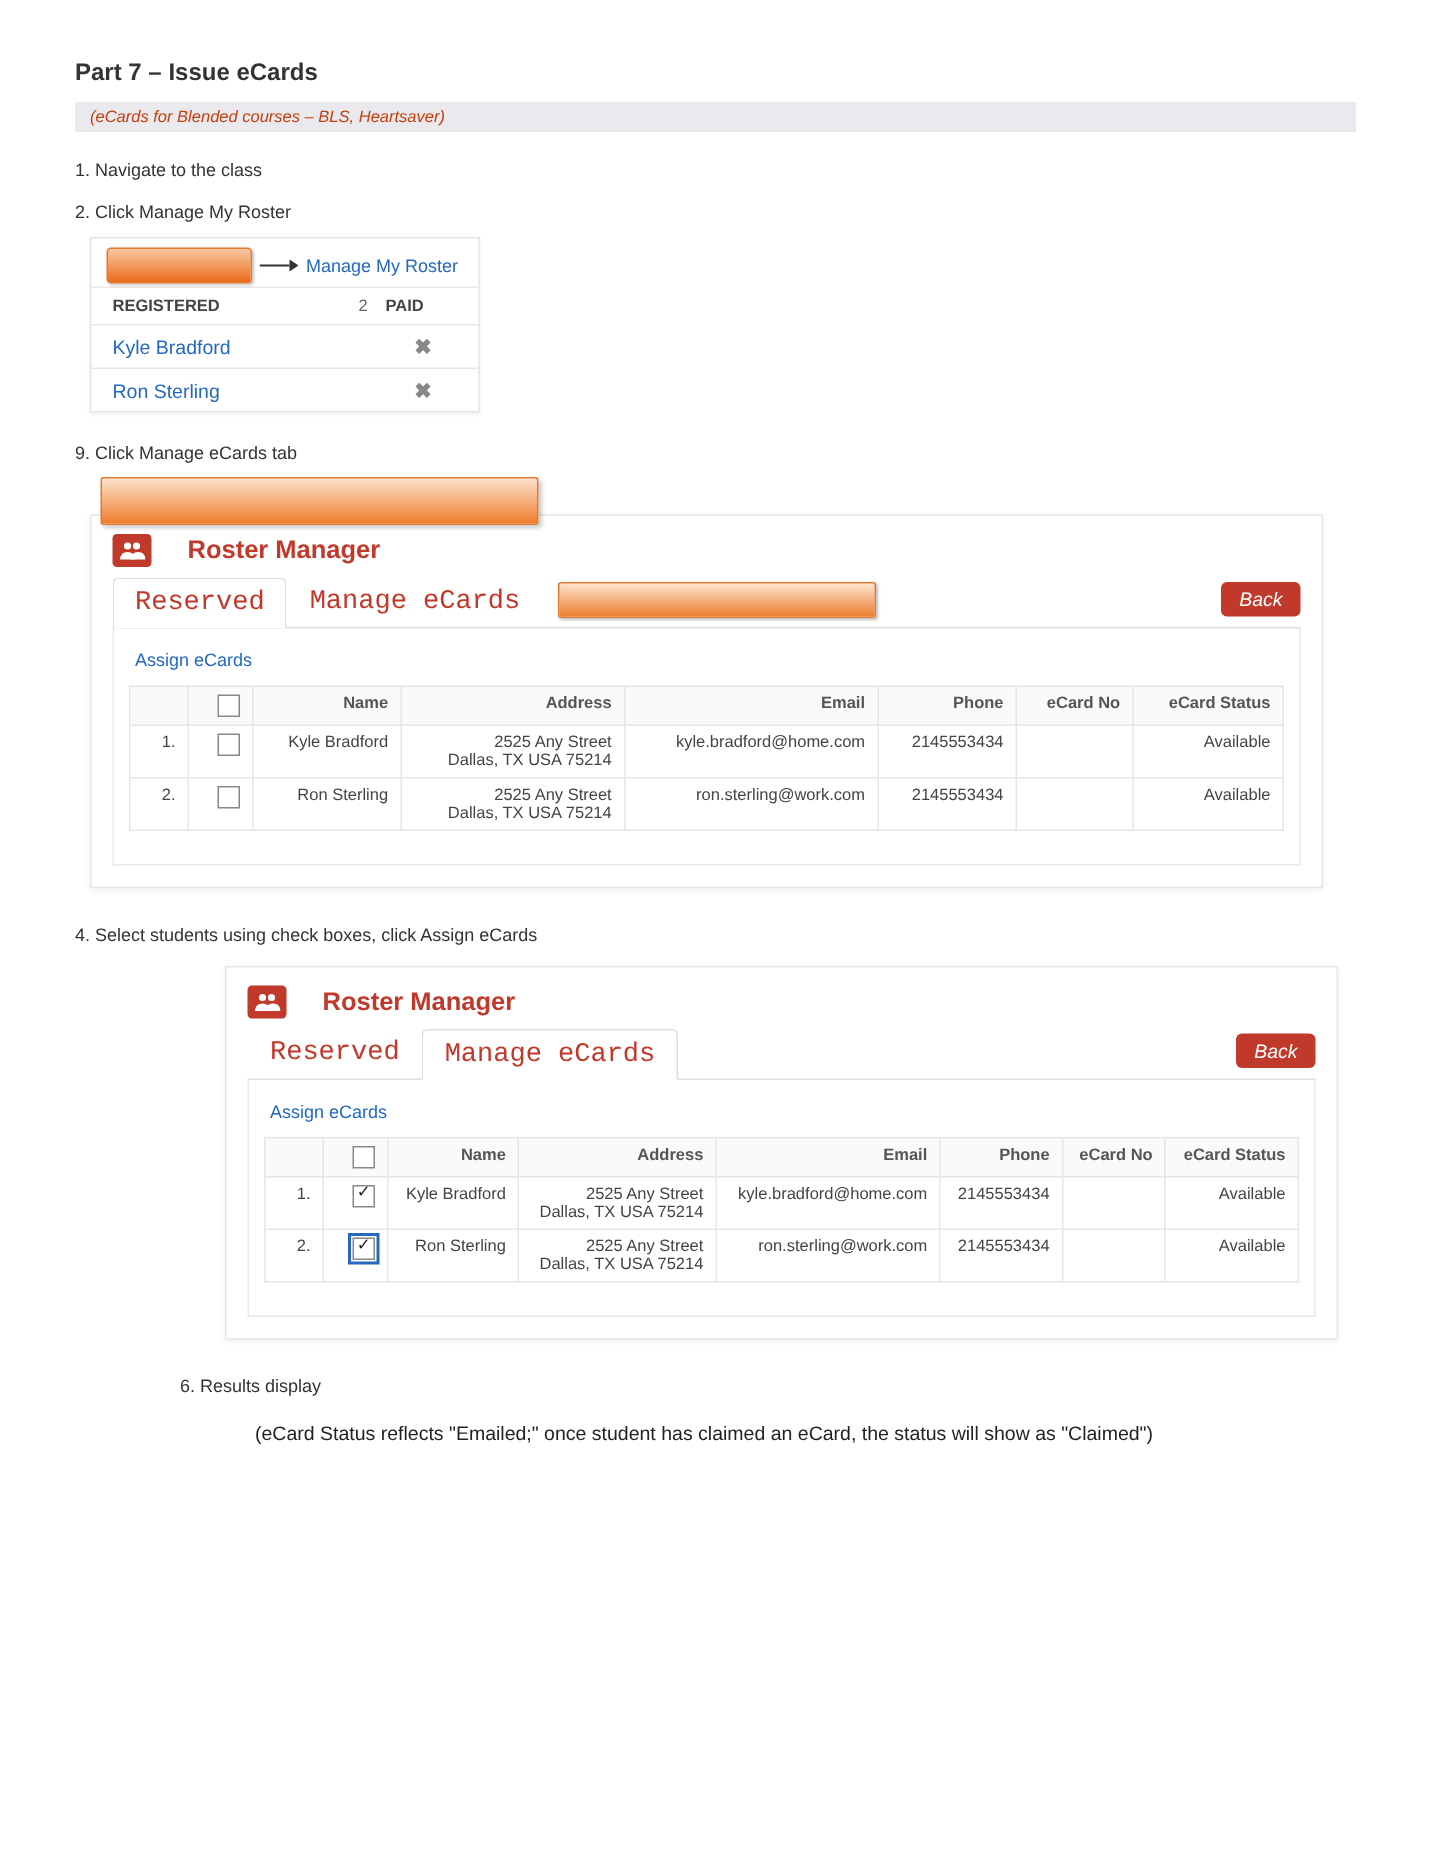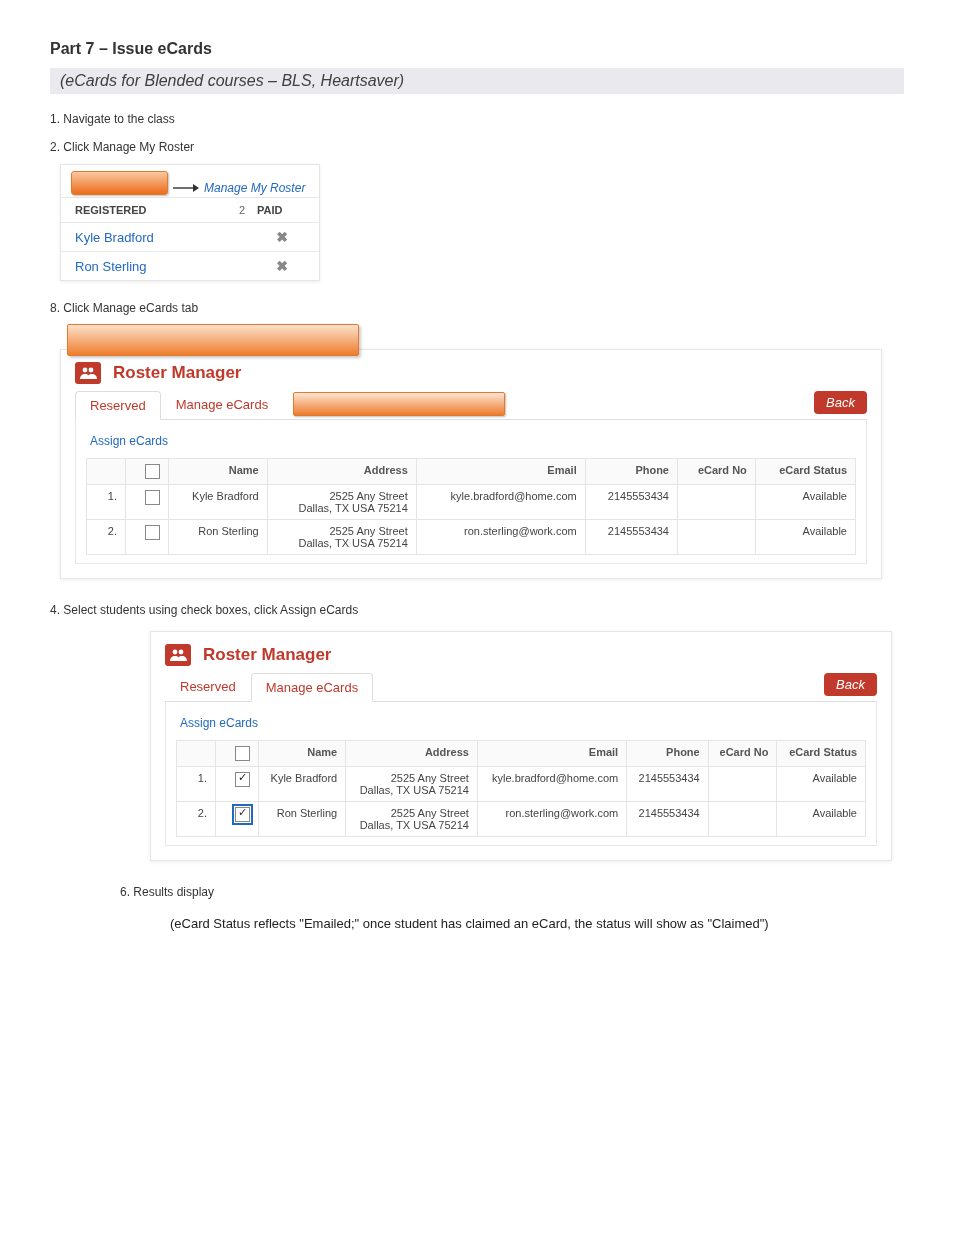--- a/index.html
+++ b/index.html
@@ -17,45 +17,44 @@
 
   
   .doc-title {
     font-size: 16px;
     font-weight: bold;
     margin: 0 0 10px 0;
   }
   .section-band {
     background: #e9e9ee;
     padding: 4px 10px;
-    font-size: 16px;
+    font-size: 11px;
     font-style: italic;
-    color: #404040;
+    color: #c2410c;
     margin-bottom: 18px;
   }
 
   .step-line {
     margin: 14px 0 6px 0;
     font-size: 12px;
     color: #333;
   }
 
   
   .fig1 {
     width: 258px;
     border: 1px solid #e5e5e5;
     box-shadow: 0 1px 3px rgba(0,0,0,.08);
     background: #fff;
     margin: 10px 0 20px 10px;
   }
   .fig1-top {
     display: flex;
-    align-items: flex-end;
+    align-items: center;
     padding: 6px 10px 2px 10px;
-    font-style: italic;
   }
   .grad-btn {
     background: linear-gradient(#f9c8a2, #ec6b19);
     border: 1px solid #e07a2e;
     border-radius: 3px;
     box-shadow: 1px 1px 2px rgba(0,0,0,.25);
   }
   .grad-btn.sml { width: 95px; height: 22px; }
   .arrow-svg { margin: 0 5px; }
   .link-txt { color: #2369c0; font-size: 12px; cursor: pointer; }
@@ -88,21 +87,21 @@
     width: 290px; height: 30px;
     background: linear-gradient(#fce0cb, #ee7d2c);
     border: 1px solid #e07a2e;
     box-shadow: 2px 2px 3px rgba(0,0,0,.2);
     border-radius: 2px;
   }
   .rf-inner { padding: 12px 14px 14px 14px; }
   .rf-header {
     display: flex;
     align-items: center;
-    gap: 12px;
+    gap: 24px;
     margin-bottom: 4px;
   }
   .rf-people-icon {
     width: 26px; height: 22px;
     background: #c0392b;
     border-radius: 3px;
     display: flex;
     align-items: center;
     justify-content: center;
     color: #fff;
@@ -115,23 +114,24 @@
   .rf-tabs-row {
     display: flex;
     align-items: center;
     margin-top: 6px;
     border-bottom: 1px solid #ddd;
     position: relative;
   }
   .rf-tab {
     padding: 6px 14px 6px 14px;
     color: #c0392b;
-    font-size: 13px;
+    font-size: 18px;
     border: 1px solid transparent;
     cursor: pointer;
+    font-family: Liberation Mono, monospace;
   }
   .rf-tab.inactive {
     border: 1px solid #ddd;
     border-bottom: 1px solid #fff;
     border-radius: 4px 4px 0 0;
     background: #fff;
     position: relative;
     top: 1px;
   }
   .rf-tab.inactive2 { color: #c0392b; }
@@ -153,21 +153,21 @@
     padding: 4px 12px;
     font-size: 13px;
     cursor: pointer;
     position: relative;
     top: -2px;
     font-style: italic;
   }
   .rf-body {
     border: 1px solid #e8e8e8;
     border-top: none;
-    padding: 12px 10px 8px 10px;
+    padding: 12px 10px 22px 10px;
     font-size: 11px;
   }
   .assign-link {
     color: #2369c0;
     font-size: 12px;
     margin: 2px 0 10px 4px;
     cursor: pointer;
   }
 
   table.roster {
@@ -245,21 +245,21 @@
       <span></span>
       <span class="x-icon">✖</span>
     </div>
     <div class="fig1-row">
       <span class="name">Ron Sterling</span>
       <span></span>
       <span class="x-icon">✖</span>
     </div>
   </div>
 
-  <div class="step-line">8. Click Manage eCards tab</div>
+  <div class="step-line">9. Click Manage eCards tab</div>
 
   <div class="roster-fig wide" style="margin-top:34px;">
     <div class="rf-topgrad"></div>
     <div class="rf-inner">
       <div class="rf-header">
         <div class="rf-people-icon">
           <svg width="18" height="14" viewBox="0 0 18 14">
               <circle cx="6" cy="4" r="2.4" fill="#fff"></circle>
               <circle cx="12" cy="4" r="2.4" fill="#fff"></circle>
               <path d="M1 13c0-3 2-5 5-5s5 2 5 5" fill="#fff"></path>

